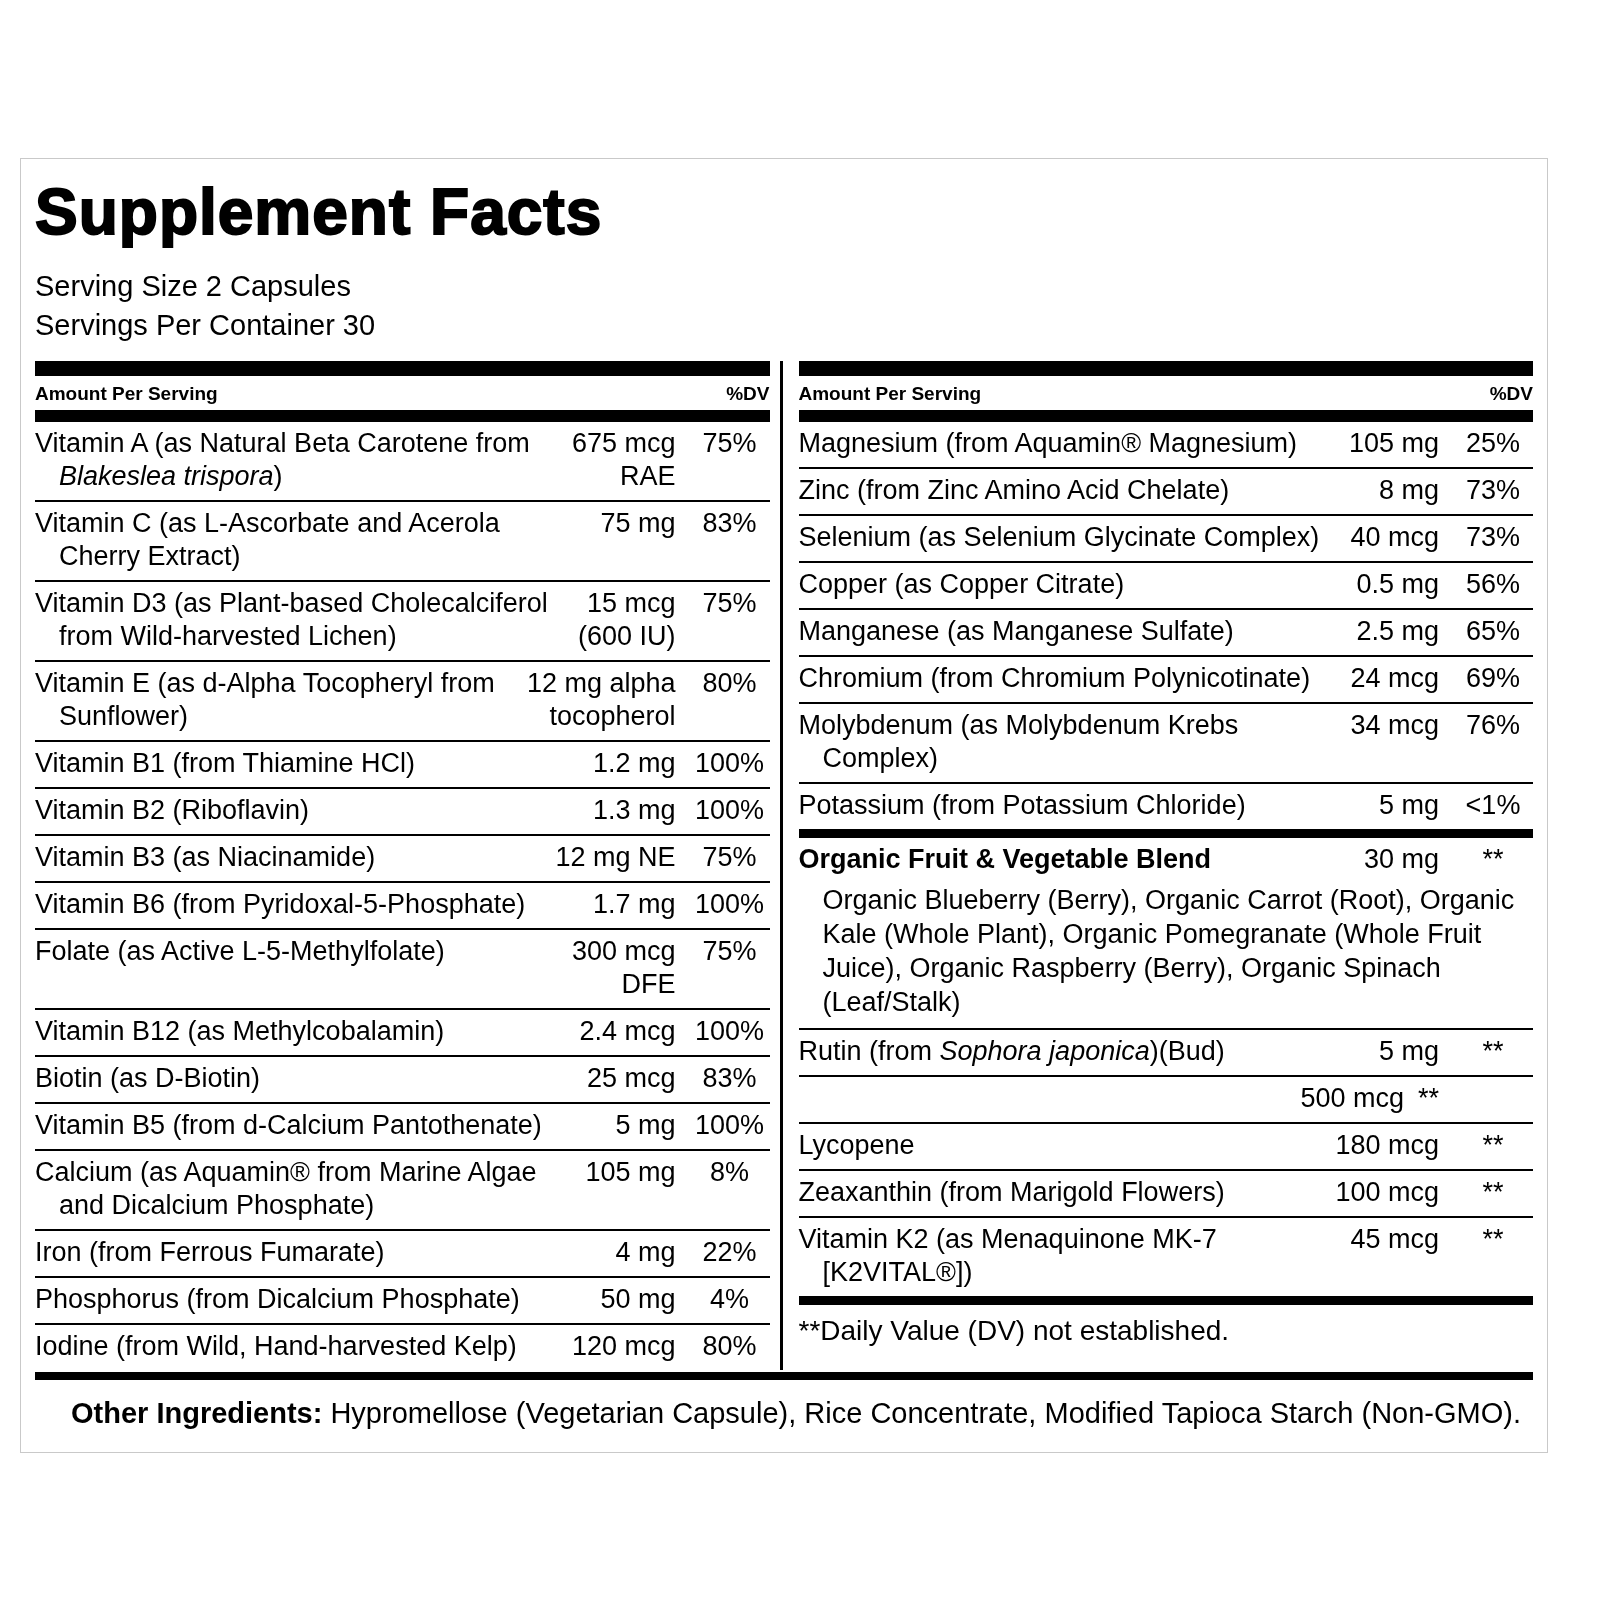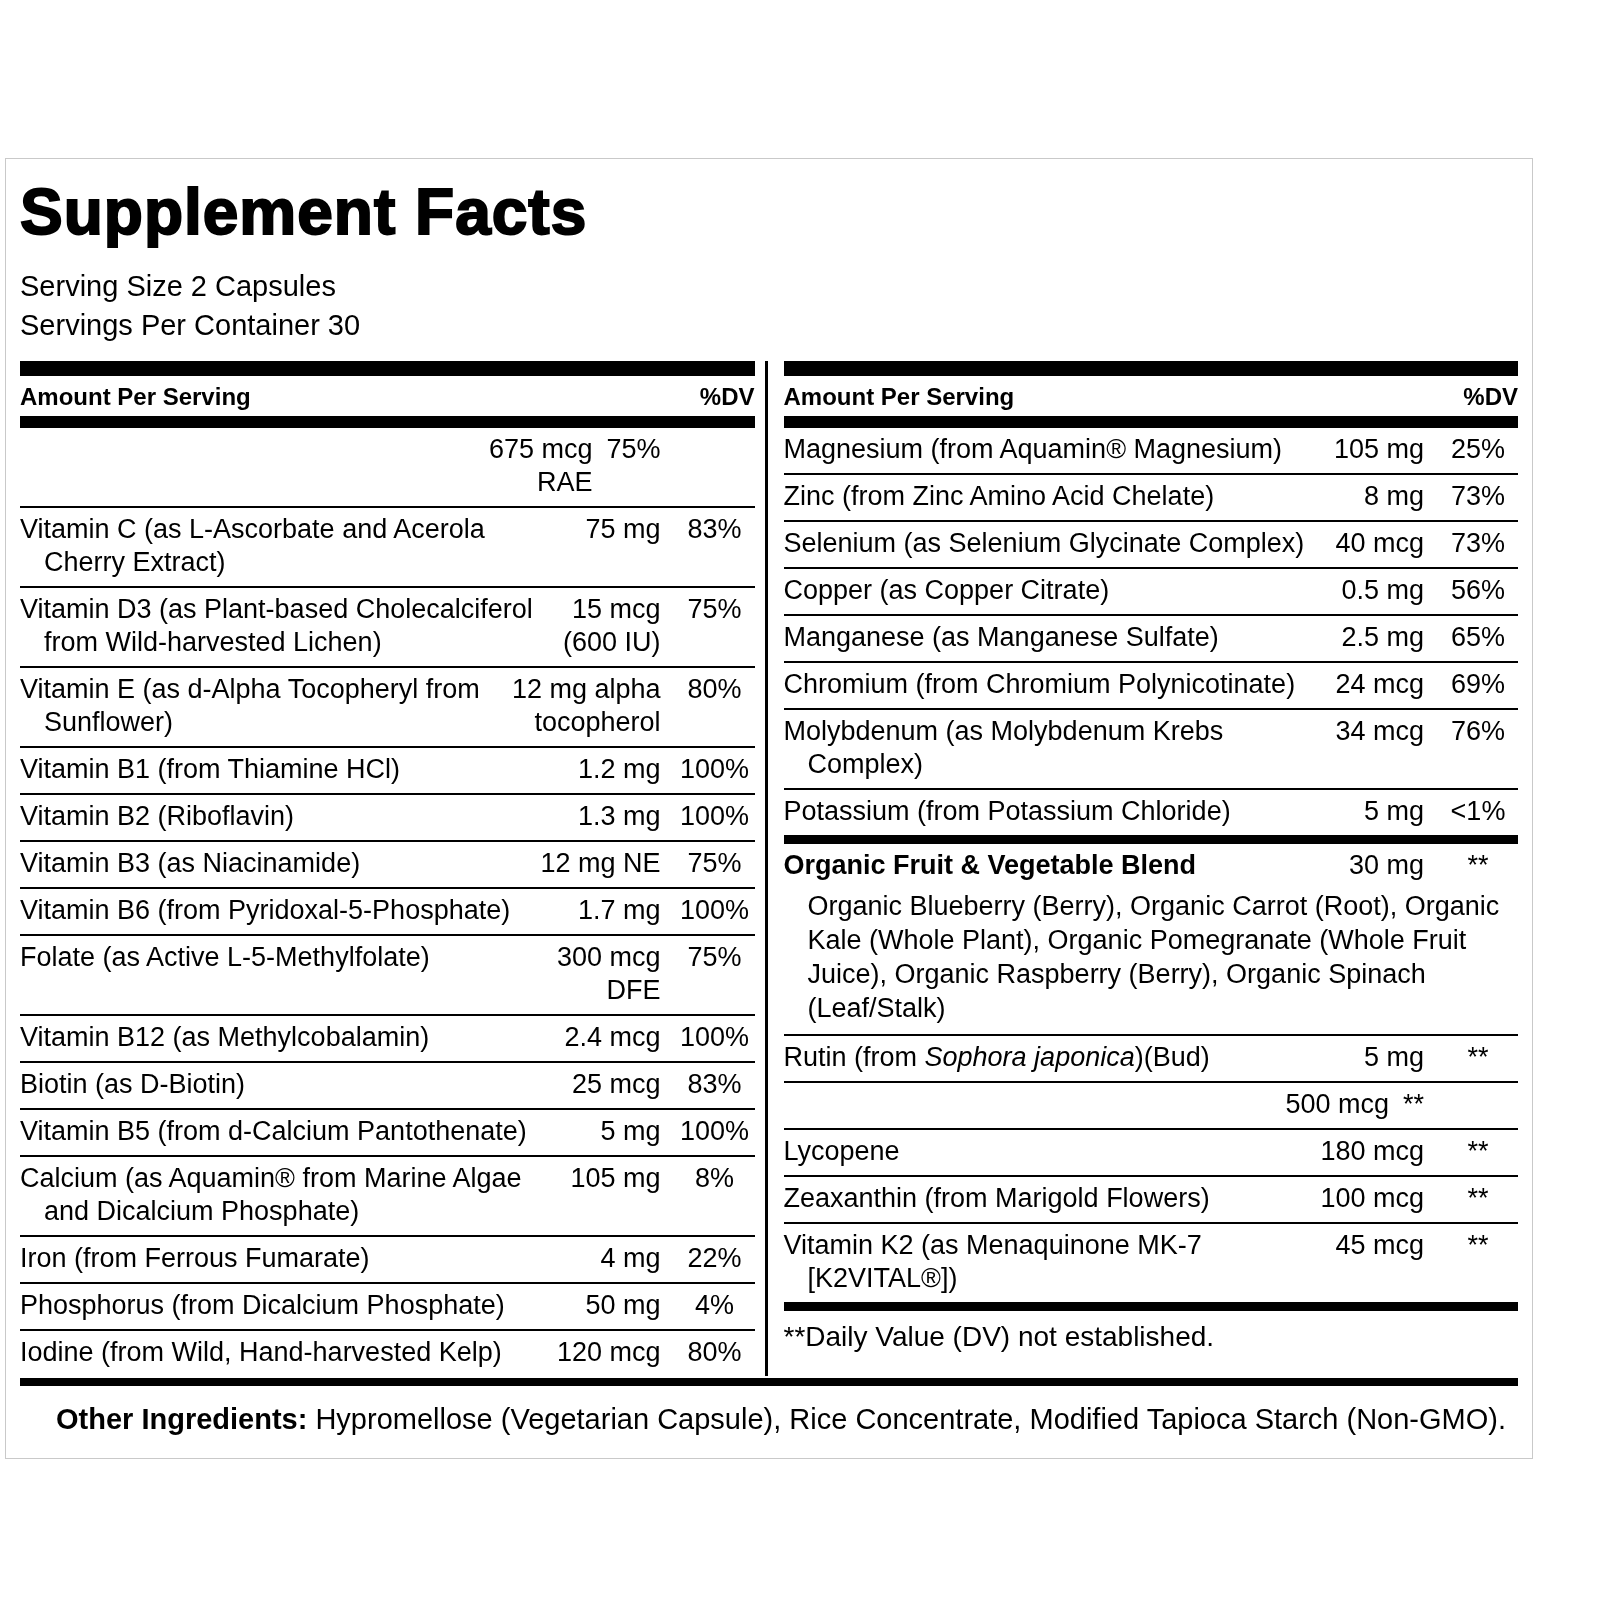--- a/index.html
+++ b/index.html
@@ -6,21 +6,21 @@
   html, body {
     margin: 0; padding: 0;
     width: 1600px; height: 1600px;
     background: #ffffff;
     color: #000;
     font-family: "Liberation Sans", sans-serif;
     overflow: hidden;
   }
   .label {
     position: absolute;
-    left: 5px; top: 158px;
+    left: 20px; top: 158px;
     width: 1528px;
     border: 1px solid #c9c9c9;
     padding: 10px 14px 20px 14px;
     background: #fff;
   }
   .title {
     font-size: 64px;
     font-weight: bold;
     letter-spacing: 1px;
     margin: 6px 0 18px 0;
@@ -42,21 +42,21 @@
 
   .bar-thick { height: 15px; background: #000; }
   .bar-under { height: 12px; background: #000; }
   .bar-med   { height: 9px;  background: #000; }
 
   .col-header {
     display: flex;
     justify-content: space-between;
     align-items: flex-start;
     font-weight: bold;
-    font-size: 24px;
+    font-size: 19px;
     padding: 7px 0 5px 0;
   }
 
   .rows .row + .row { border-top: 2px solid #000; }
   .rows.top-bordered .row:first-child { border-top: 2px solid #000; }
 
   .row {
     display: grid;
     grid-template-columns: 1fr max-content 80px;
     column-gap: 14px;
@@ -102,20 +102,21 @@
 
     <div class="col left">
       <div class="bar-thick"></div>
       <div class="col-header">
         <span>Amount Per Serving</span>
         <span>%DV</span>
       </div>
       <div class="bar-under"></div>
       <div class="rows" id="left-rows">
           <div class="row">
+            <div class="nname"><span>Vitamin A (as Natural Beta Carotene from </span><span class="it">Blakeslea trispora</span><span>)</span></div>
             <div class="namount">675 mcg
 RAE</div>
             <div class="ndv">75%</div>
           </div>
           <div class="row">
             <div class="nname"><span>Vitamin C (as L-Ascorbate and Acerola Cherry Extract)</span></div>
             <div class="namount">75 mg</div>
             <div class="ndv">83%</div>
           </div>
           <div class="row">

